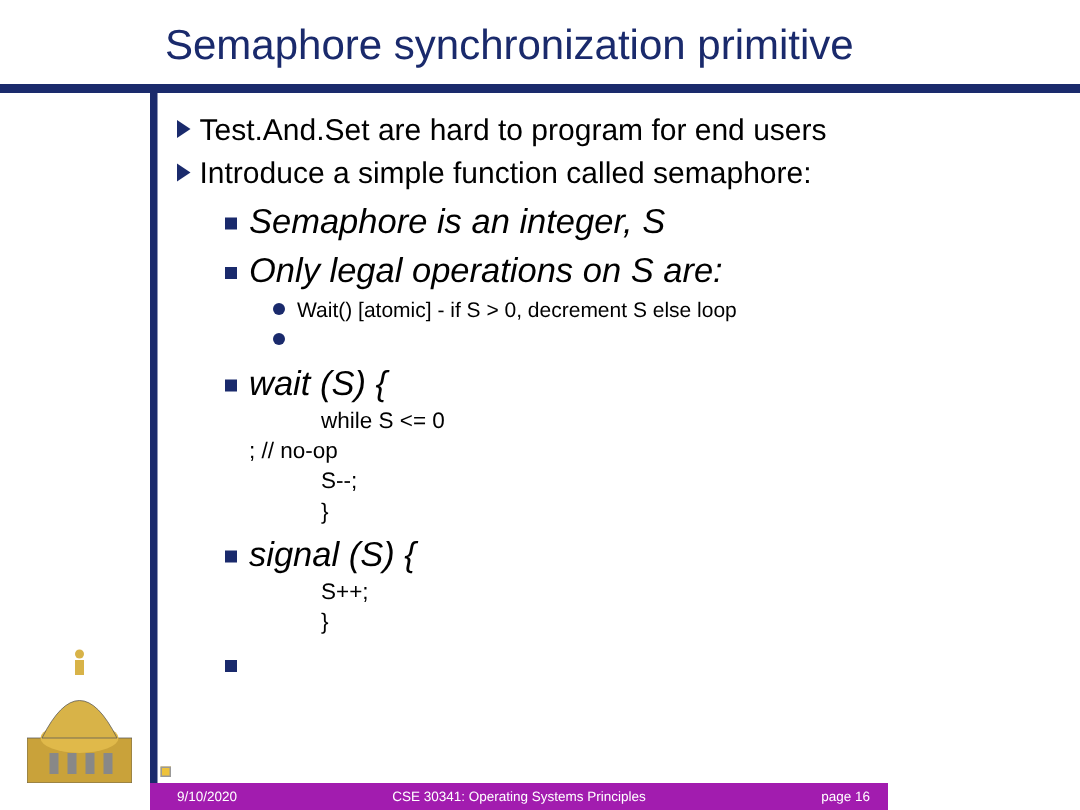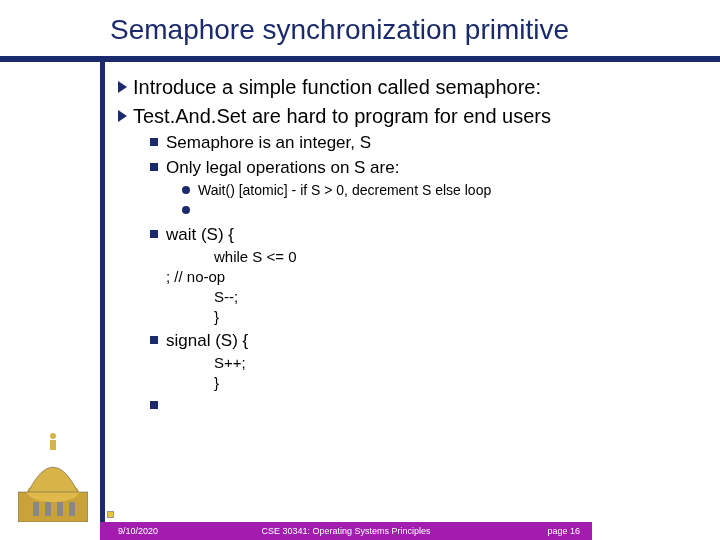--- a/index.html
+++ b/index.html
@@ -57,23 +57,24 @@
   .l1 .tri {
     display: inline-block;
     width: 0; height: 0;
     border-top: 6px solid transparent;
     border-bottom: 6px solid transparent;
     border-left: 9px solid #1a2a6c;
     margin-right: 6px;
     vertical-align: 1px;
   }
   .l2 {
-    font-size: 17px;
+    font-size: 23px;
     margin-left: 32px;
     margin-top: 2px;
+    font-style: italic;
   }
   .l2 .sq {
     display: inline-block;
     width: 8px; height: 8px;
     background: #1a2a6c;
     margin-right: 8px;
     vertical-align: 2px;
   }
   .l3 {
     font-size: 14px;
@@ -132,24 +133,24 @@
 
 <div class="slide">
 
   <div class="title">Semaphore synchronization primitive</div>
   <div class="top-rule"></div>
   <div class="left-rule"></div>
 
   <div class="content">
 
     <div class="l1">
+      <span class="tri"></span><span>Test.And.Set are hard to program for end users</span>
+    </div>
+    <div class="l1">
       <span class="tri"></span><span>Introduce a simple function called semaphore:</span>
-    </div>
-    <div class="l1">
-      <span class="tri"></span><span>Test.And.Set are hard to program for end users</span>
     </div>
 
     <div class="l2">
       <span class="sq"></span><span>Semaphore is an integer, S</span>
     </div>
     <div class="l2">
       <span class="sq"></span><span>Only legal operations on S are:</span>
     </div>
 
     <div class="l3">

